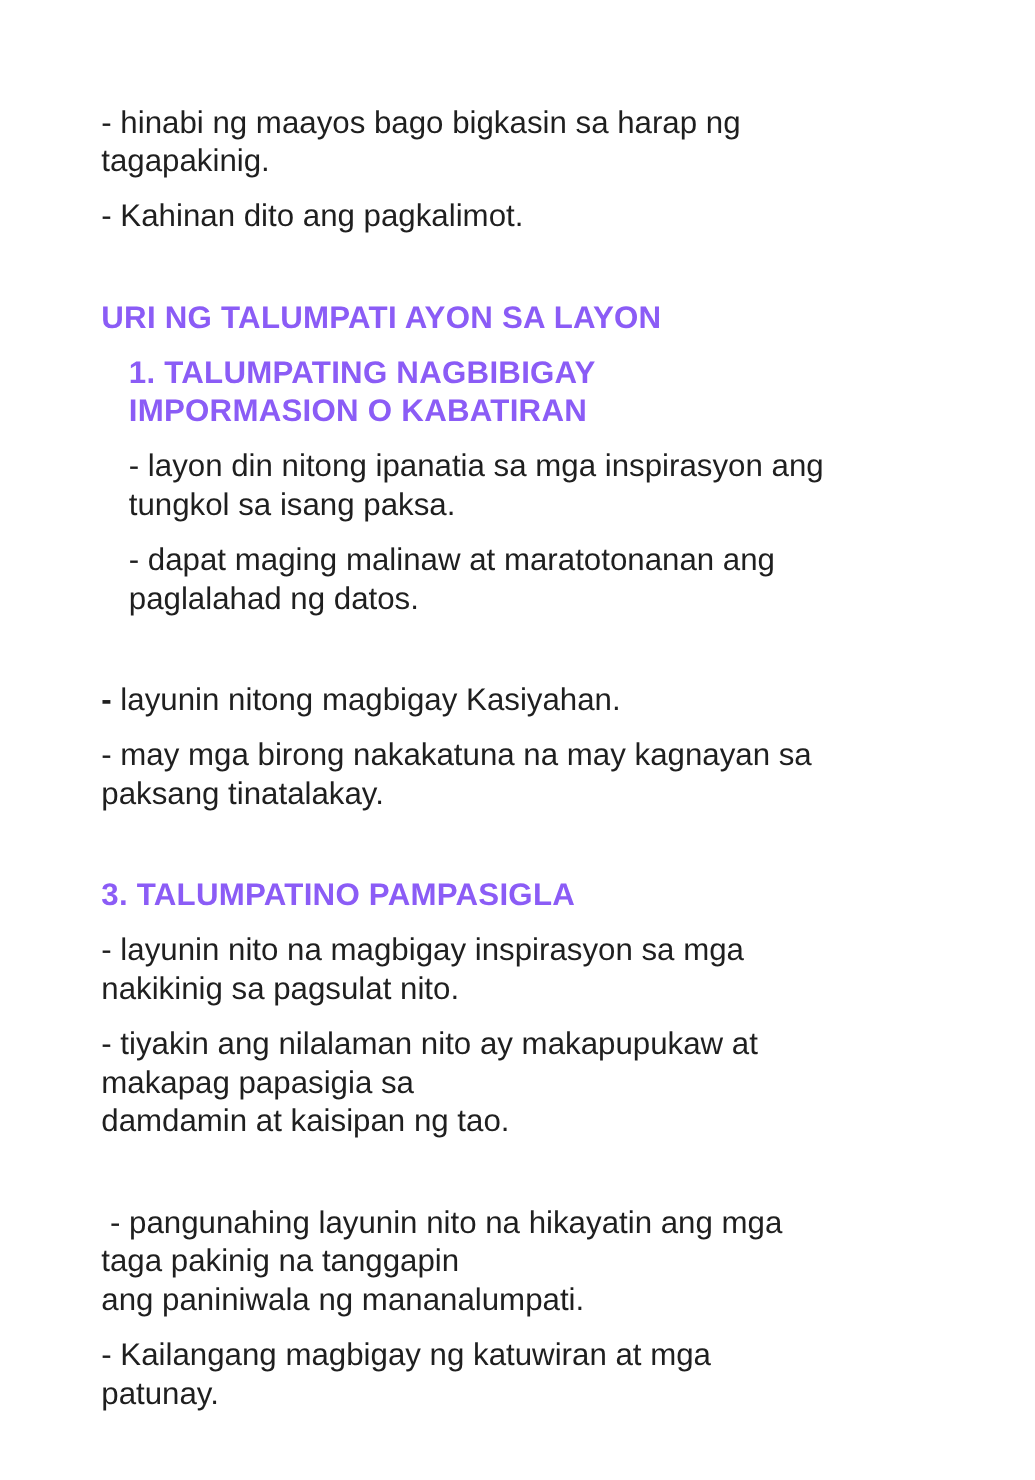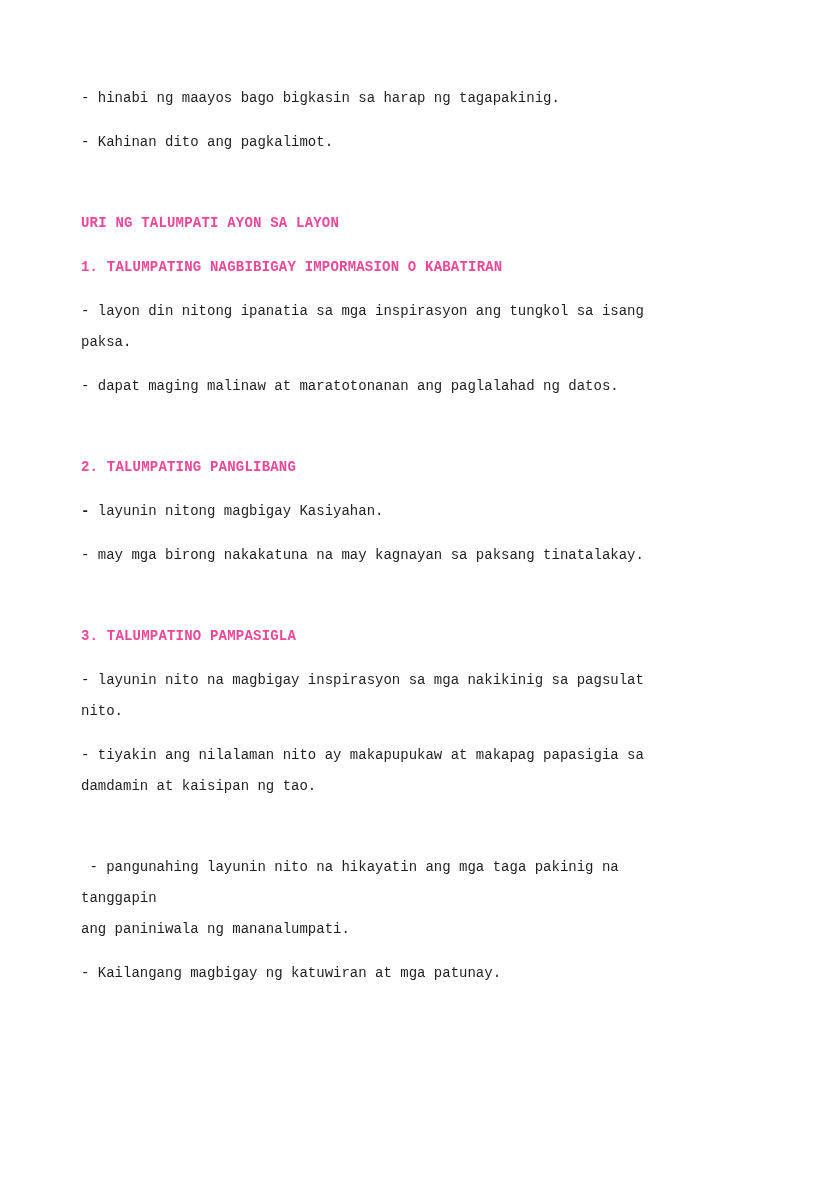--- a/index.html
+++ b/index.html
@@ -7,43 +7,44 @@
     padding: 0;
     background: #ffffff;
   }
   .page {
     position: relative;
     width: 688px;
     height: 1184px;
     box-sizing: border-box;
     background: #ffffff;
     padding: 83px 28px 40px 81px;
-    font-family: Liberation Mono, monospace;
-    font-size: 14px;
+    font-family: Liberation Sans, sans-serif;
+    font-size: 25px;
     color: #1f1f1f;
     overflow: hidden;
   }
   .page p {
     margin: 0 0 13px 0;
     line-height: 31px;
     white-space: pre-wrap;
   }
   .heading {
     font-weight: bold;
-    color: #ec4899;
+    color: #8b5cf6;
     letter-spacing: 0.2px;
   }
   .main-heading {
     padding-top: 37px;
   }
   .speech-section {
     padding-top: 37px;
   }
   .speech-section:first-of-type {
     padding-top: 0;
+    margin-left: 22px;
   }
   .regular-tail {
     font-weight: normal;
   }
   .bold-dash {
     font-weight: bold;
   }
 </style>
 </head>
 <body>
@@ -55,21 +56,20 @@
 
   <p class="heading main-heading">URI NG TALUMPATI AYON SA LAYON</p>
 
   <section class="speech-section">
     <p class="heading">1. TALUMPATING NAGBIBIGAY IMPORMASION O KABATIRAN</p>
     <p class="body-text">- layon din nitong ipanatia sa mga inspirasyon ang tungkol sa isang paksa.</p>
     <p class="body-text">- dapat maging malinaw at maratotonanan ang paglalahad ng datos.</p>
   </section>
 
   <section class="speech-section">
-    <p class="heading">2. TALUMPATING PANGLIBANG</p>
     <p class="body-text"><span class="bold-dash">-</span><span> layunin nitong magbigay Kasiyahan.</span></p>
     <p class="body-text">- may mga birong nakakatuna na may kagnayan sa paksang tinatalakay.</p>
   </section>
 
   <section class="speech-section">
     <p class="heading">3. TALUMPATINO PAMPASIGLA</p>
     <p class="body-text">- layunin nito na magbigay inspirasyon sa mga nakikinig sa pagsulat nito.</p>
     <p class="body-text">- tiyakin ang nilalaman nito ay makapupukaw at makapag papasigia sa
 damdamin at kaisipan ng tao.</p>
   </section>

